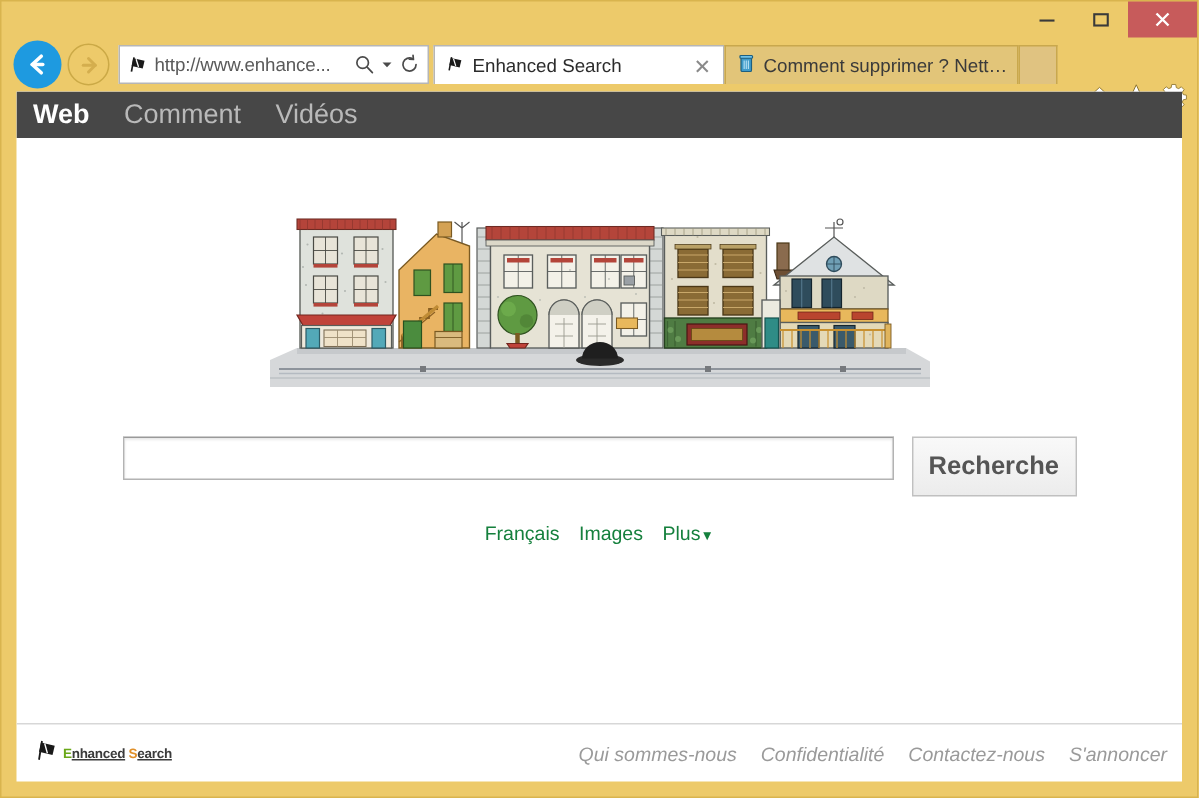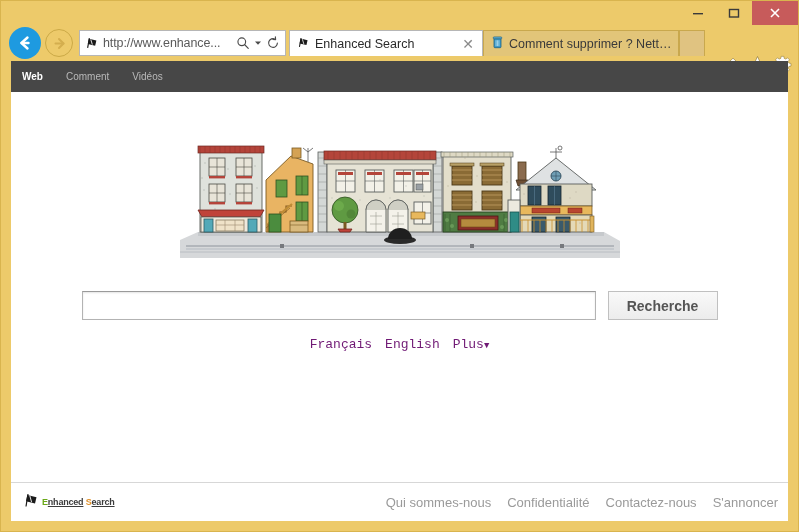--- a/index.html
+++ b/index.html
@@ -158,21 +158,21 @@
   
   #site-nav {
     height: 31px;
     background: #474747;
     display: flex;
     align-items: center;
     padding-left: 11px;
     gap: 23px;
   }
   .site-nav-item {
-    font-size: 10px;
+    font-size: 18px;
     color: #b9b9b9;
     cursor: pointer;
     white-space: nowrap;
   }
   .site-nav-item.active { color: #ffffff; font-weight: bold; }
 
   
   #hero {
     margin: 36px auto 0;
     width: 440px;
@@ -195,39 +195,39 @@
     box-shadow: inset 0 1px 2px rgba(0,0,0,0.11);
     padding: 0 7px;
     font-size: 13px;
     color: #222;
     font-family: "Liberation Sans", sans-serif;
     outline: none;
     background: #fff;
   }
   #search-button {
     width: 110px;
-    height: 29px;
+    height: 40px;
     border: 1px solid #c0c0c0;
     background: linear-gradient(#f9f9f9, #ececec);
-    font-size: 14px;
+    font-size: 17px;
     color: #555;
     font-weight: bold;
     font-family: "Liberation Sans", sans-serif;
     cursor: pointer;
   }
 
   
   #language-row {
     margin-top: 17px;
     display: flex;
     justify-content: center;
     gap: 13px;
     font-size: 13px;
   }
-  .lang-link { color: #701a75; cursor: pointer; white-space: nowrap; font-family: Liberation Mono, monospace; }
+  .lang-link { color: #15803d; cursor: pointer; white-space: nowrap; }
   #lang-more-caret { font-size: 9px; }
 
   
   #footer {
     position: absolute;
     left: 0; right: 0; bottom: 0;
     height: 39px;
     border-top: 1px solid #d7d7d7;
     display: flex;
     align-items: center;
@@ -240,20 +240,21 @@
     letter-spacing: -0.2px;
     white-space: nowrap;
   }
   .logo-green { color: #6aa818; }
   .logo-dark  { color: #3b3b3b; text-decoration: underline; }
   .logo-orange{ color: #e0902a; }
   #footer-links {
     margin-left: auto;
     display: flex;
     gap: 16px;
+    font-style: italic;
   }
   .footer-link {
     font-size: 13px;
     color: #9a9a9a;
     cursor: pointer;
     white-space: nowrap;
   }
 </style>
 </head>
 <body>
@@ -626,21 +627,21 @@
       </svg>
     </div>
 
     <div id="search-row">
       <input id="search-input" type="text" placeholder="" style="">
       <button id="search-button">Recherche</button>
     </div>
 
     <div id="language-row">
       <span class="lang-link">Français</span>
-      <span class="lang-link">English</span>
+      <span class="lang-link">Images</span>
       <span class="lang-link">
         <span>Plus</span><span id="lang-more-caret">▼</span>
       </span>
     </div>
 
     <div id="footer">
       <div id="footer-logo">
         <span>
           <svg width="16" height="16" viewBox="0 0 16 16">
             <path d="M3 14.5 L5 2" stroke="#1a1a1a" stroke-width="1.2" fill="none"></path>

